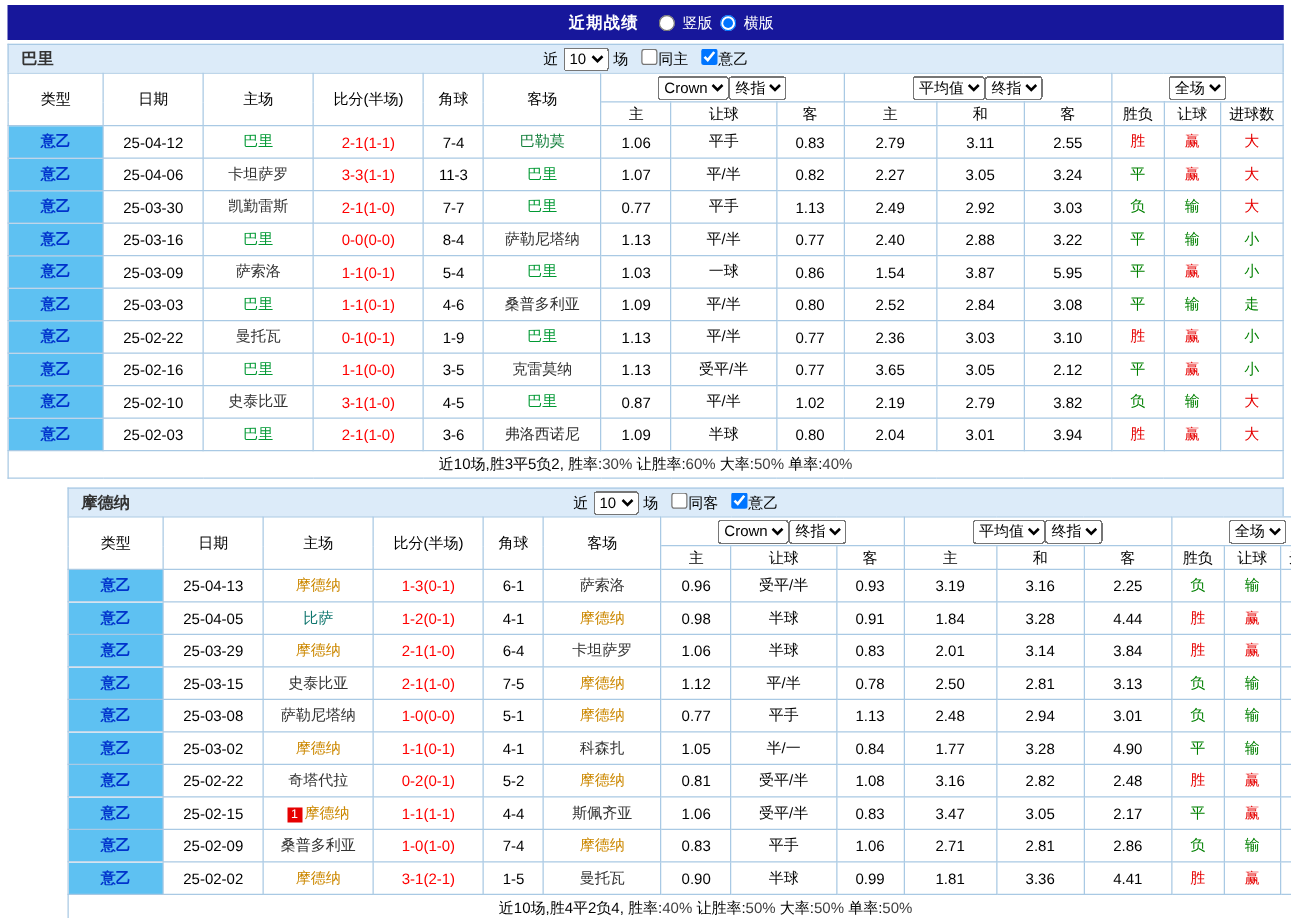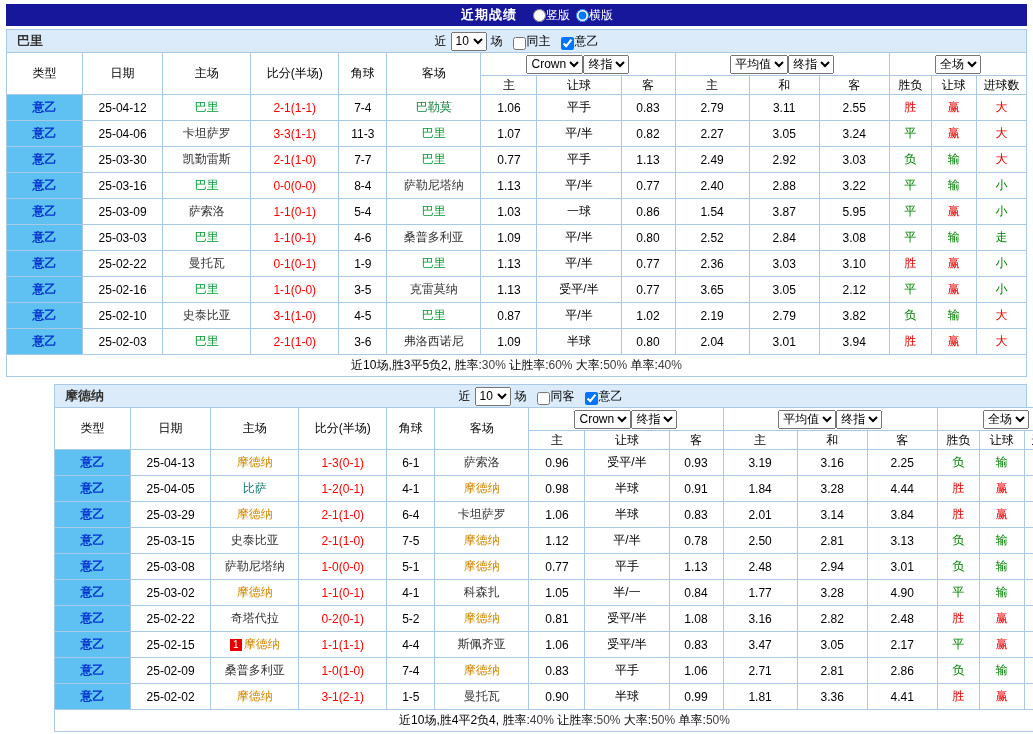--- a/index.html
+++ b/index.html
@@ -1,40 +1,40 @@
 <!DOCTYPE html>
 <html><head>
 <meta charset="utf-8">
 <style>
   * { box-sizing: border-box; }
   html, body { margin: 0; padding: 0; background: #fff; }
   body { font-family: "Liberation Sans", "DejaVu Sans", sans-serif; }
   .page { width: 1021px; margin: 4px auto 0 auto; }
 
   .topbar {
-    height: 22px; background: #17179b; color: #fff;
+    height: 28px; background: #17179b; color: #fff;
     display: flex; align-items: center; justify-content: center; gap: 6px;
     font-size: 13px;
     padding-left: 41px;
   }
   .topbar .title { font-weight: bold; margin-right: 10px; letter-spacing: 1px; }
-  .topbar label { display: inline-flex; align-items: center; gap: 0; font-size: 12px; cursor: pointer; justify-content: space-between; }
+  .topbar label { display: inline-flex; align-items: center; gap: 6px; font-size: 12px; cursor: pointer; justify-content: space-between; }
   .topbar input { margin: 0; width: 13px; height: 13px; }
 
   .section { margin-top: 3px; }
   .section + .section { margin-top: 7px; padding-left: 48px; }
 
   .sec-hdr {
     height: 23px; background: #dcebf9; border: 1px solid #a9c9e4; border-bottom: none;
     display: flex; align-items: center; position: relative; font-size: 12px;
   }
   .team-name { position: absolute; left: 10px; font-weight: bold; font-size: 13px; color: #333; }
   .filter { display: flex; align-items: center; gap: 3px; margin: 0 auto; color: #000; }
   .filter select { font-size: 12px; height: 19px; margin: 0 1px; }
-  .filter label { display: inline-flex; align-items: flex-end; cursor: pointer; }
+  .filter label { display: inline-flex; align-items: flex-start; cursor: pointer; }
   .filter input[type=checkbox] { width: 13px; height: 13px; margin: 0 1px 0 7px; }
 
   table { border-collapse: collapse; table-layout: fixed; width: 1021px; background: #fff; border: 1px solid #8fbcdf; }
   th, td {
     border: 1px solid #a9c9e4; text-align: center; font-size: 12px; font-weight: normal;
     padding: 0; white-space: nowrap; overflow: hidden; color: #000;
   }
   thead tr.r1 th { height: 23px; }
   thead tr.r2 th { height: 19px; }
   tbody td { height: 26px; }

